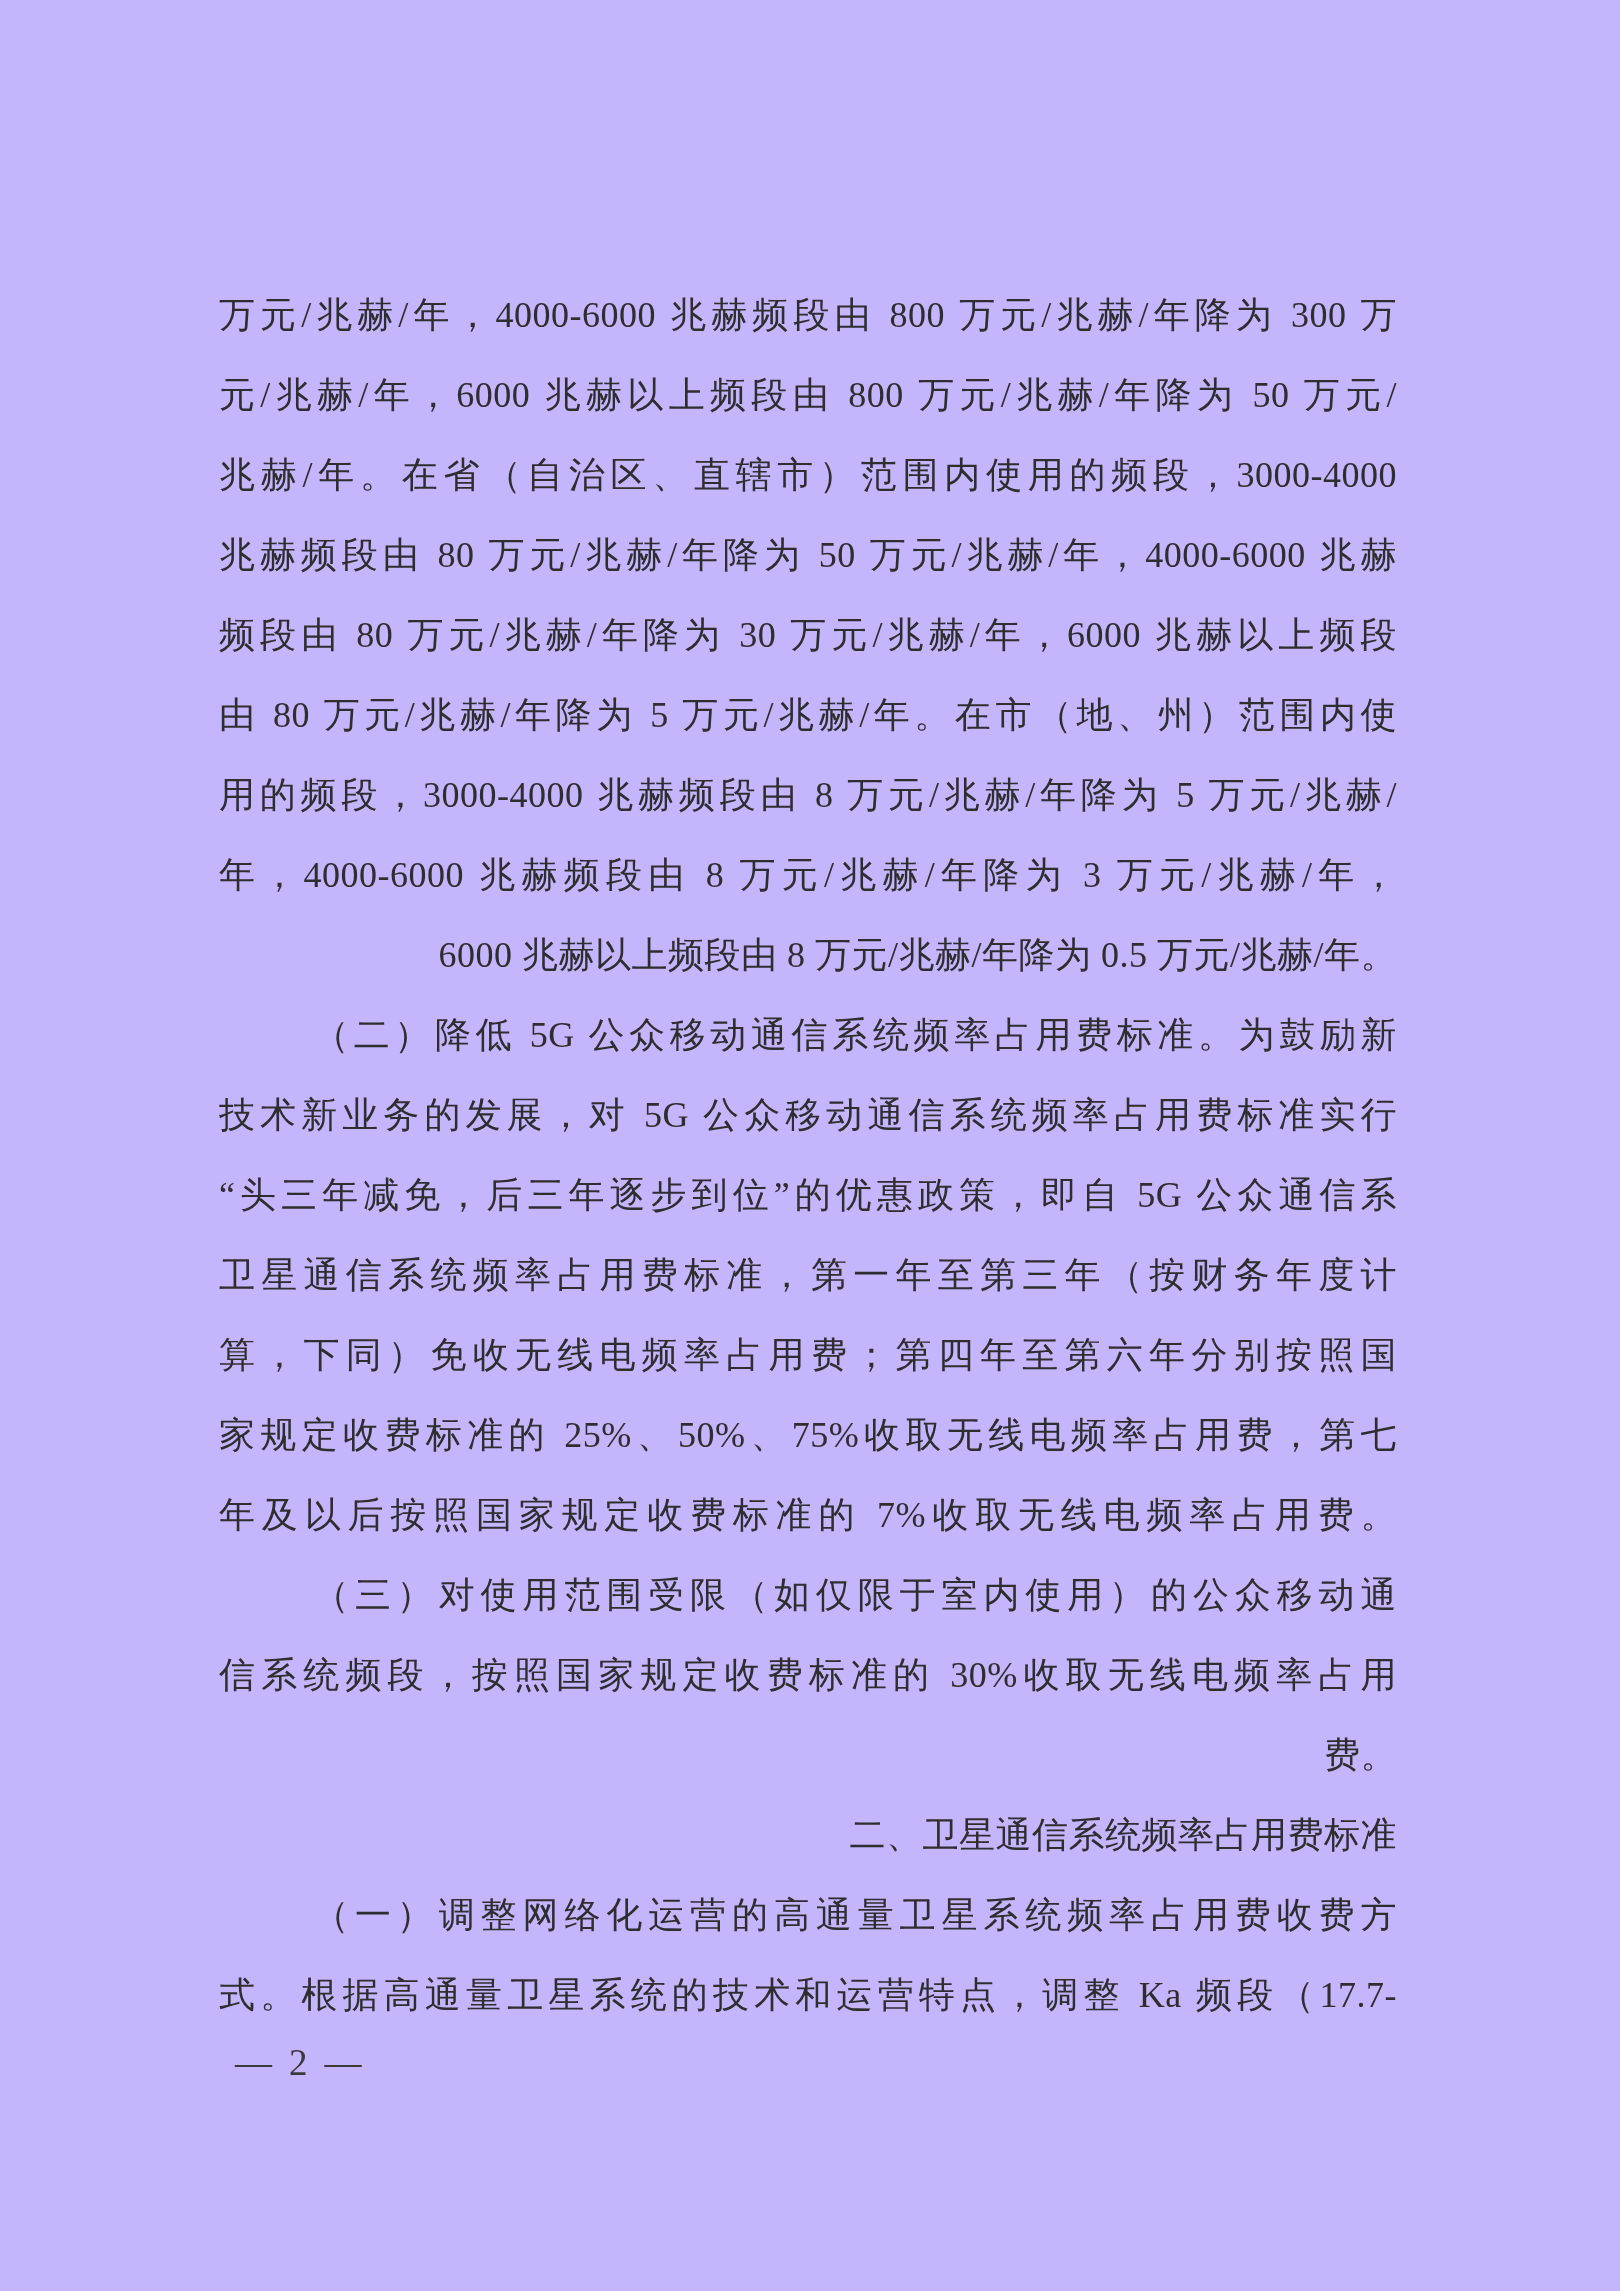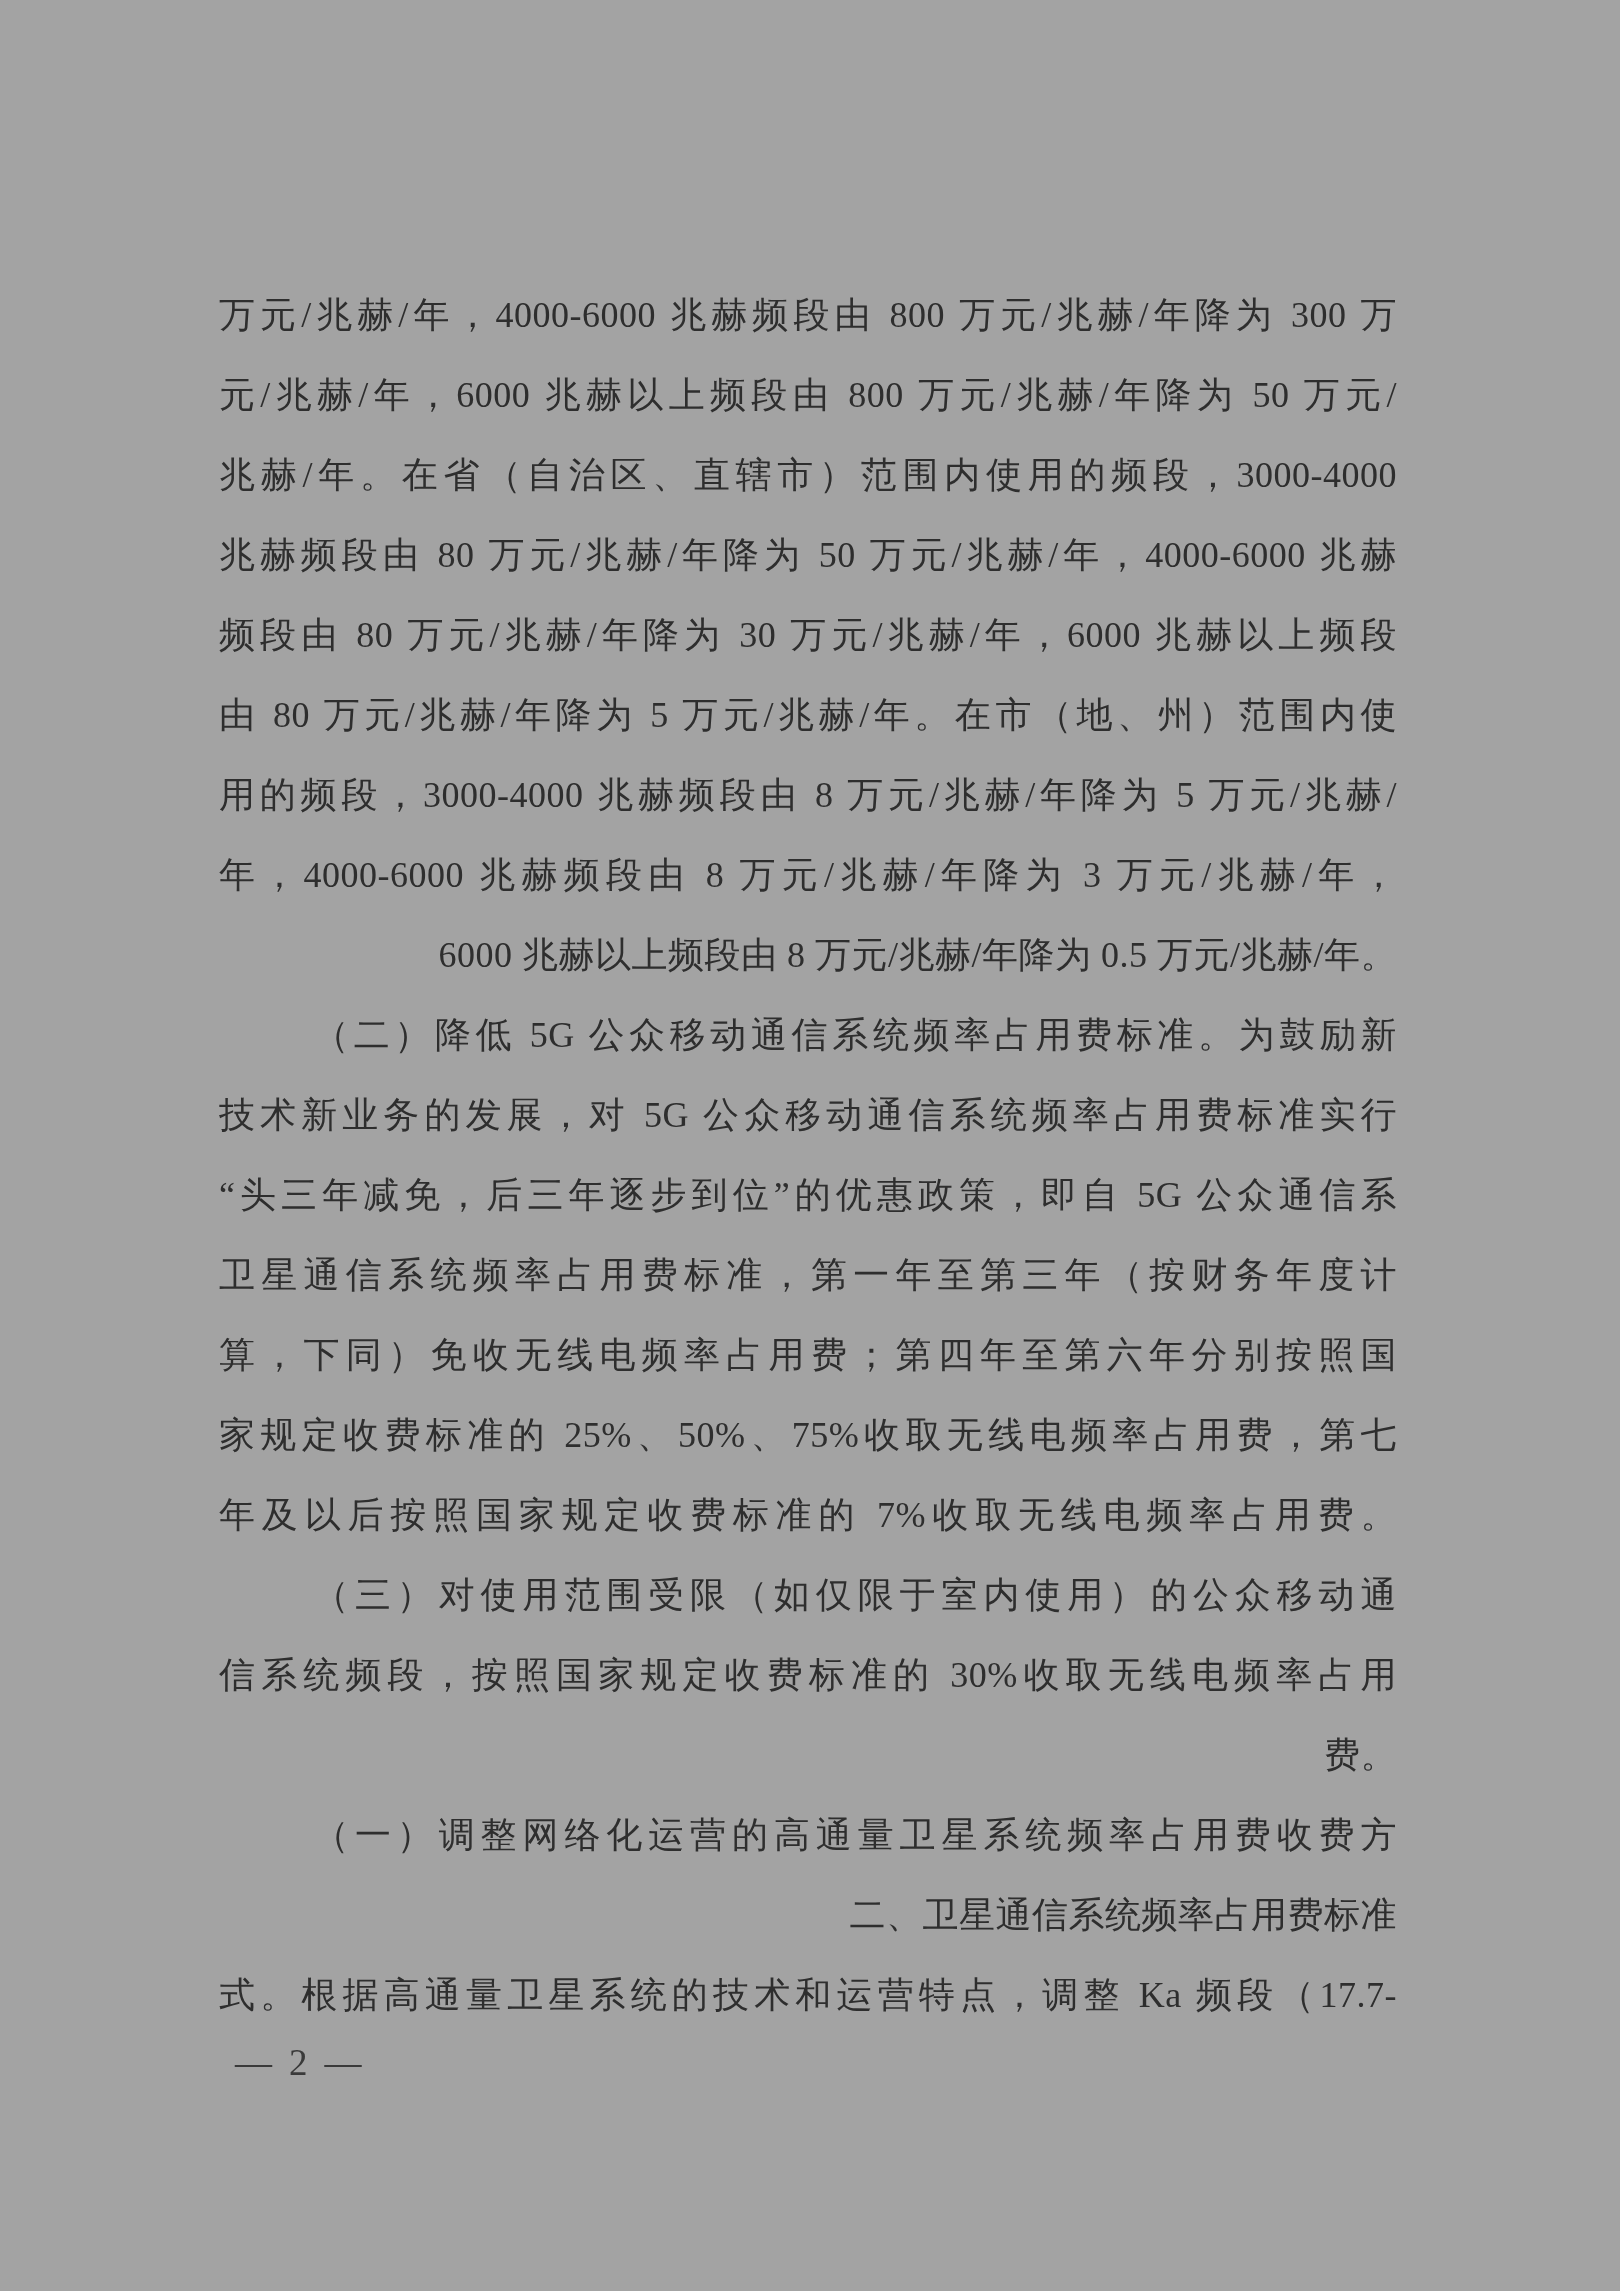--- a/index.html
+++ b/index.html
@@ -4,21 +4,21 @@
 <style>
   html, body {
     margin: 0;
     padding: 0;
     background: #ffffff;
   }
   .page {
     position: relative;
     width: 1620px;
     height: 2292px;
-    background: #a3a3a3;
+    background: #c4b5fd;
     overflow: hidden;
     font-family: "Liberation Serif", "DejaVu Serif", serif;
     color: #2e2e2e;
   }
   .text-block {
     position: absolute;
     left: 219px;
     top: 275px;
     width: 1178px;
   }
@@ -68,19 +68,19 @@
       <div class="line j ind">（二）降低 5G 公众移动通信系统频率占用费标准。为鼓励新</div>
       <div class="line j">技术新业务的发展，对 5G 公众移动通信系统频率占用费标准实行</div>
       <div class="line j">“头三年减免，后三年逐步到位”的优惠政策，即自 5G 公众通信系</div>
       <div class="line j">卫星通信系统频率占用费标准，第一年至第三年（按财务年度计</div>
       <div class="line j">算，下同）免收无线电频率占用费；第四年至第六年分别按照国</div>
       <div class="line j">家规定收费标准的 25%、50%、75%收取无线电频率占用费，第七</div>
       <div class="line j">年及以后按照国家规定收费标准的 7%收取无线电频率占用费。</div>
       <div class="line j ind">（三）对使用范围受限（如仅限于室内使用）的公众移动通</div>
       <div class="line j">信系统频段，按照国家规定收费标准的 30%收取无线电频率占用</div>
       <div class="line">费。</div>
+      <div class="line ind">二、卫星通信系统频率占用费标准</div>
       <div class="line j ind">（一）调整网络化运营的高通量卫星系统频率占用费收费方</div>
-      <div class="line ind">二、卫星通信系统频率占用费标准</div>
       <div class="line j">式。根据高通量卫星系统的技术和运营特点，调整 Ka 频段（17.7-</div>
     </div>
   <div class="page-number">— 2 —</div>
 </div>
 
 
 </body></html>

